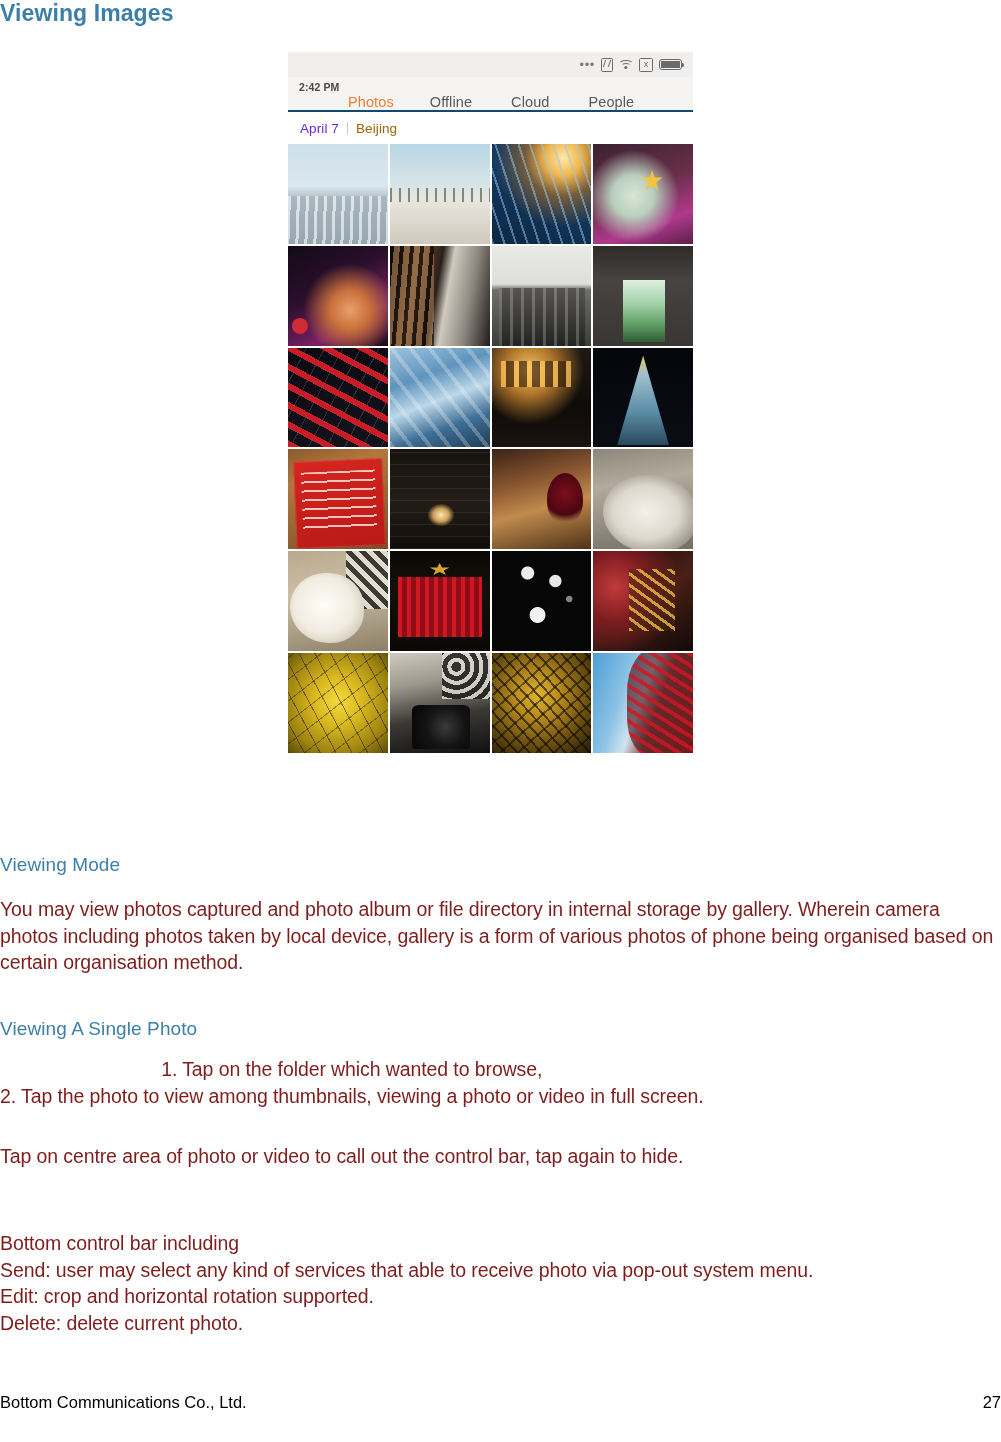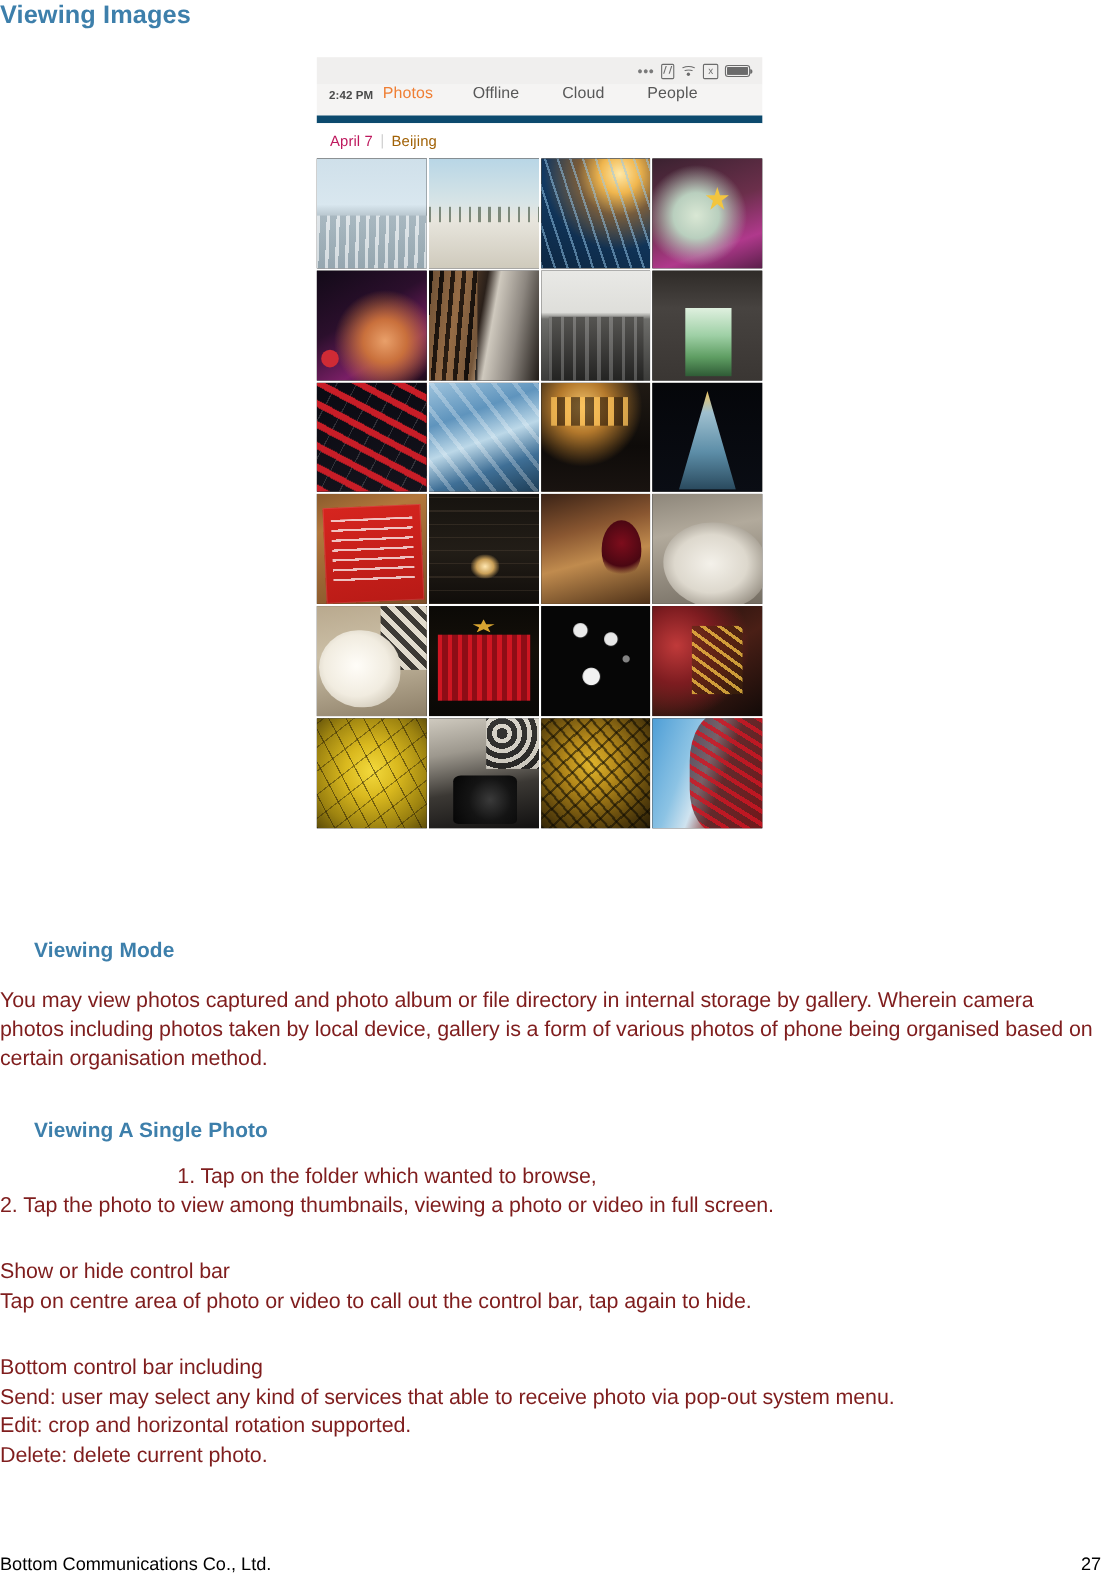--- a/index.html
+++ b/index.html
@@ -21,25 +21,24 @@
     position: absolute;
     left: 0px;
     top: 0px;
     font-size: 23px;
     font-weight: bold;
     color: #3d7fab;
     letter-spacing: 0.1px;
   }
   .doc-h2 {
     font-size: 19px;
-    font-weight: bold;
+    font-weight: normal;
     color: #3d7fab;
     letter-spacing: 0.1px;
     margin: 0;
-    padding-left: 31px;
   }
 
   
   .doc-p {
     font-size: 19.5px;
     line-height: 26.5px;
     color: #7f1d1d;
     margin: 0;
     letter-spacing: -0.1px;
   }
@@ -159,22 +158,22 @@
     width: 100%;
     height: 100%;
     background: #6b6b6b;
     border-radius: 1.5px;
   }
 
   .tab-bar {
     height: 35px;
     background: #f5f4f3;
     display: flex;
-    align-items: flex-start;
-    border-bottom: 7px solid #0c4a6e;
+    align-items: flex-end;
+    border-bottom: 2px solid #0c4a6e;
     box-sizing: border-box;
   }
   .tab {
     font-size: 14.5px;
     color: #585858;
     letter-spacing: 0.1px;
     padding: 0;
   }
   .tab-1 { margin-left: 60px; }
   .tab-2 { margin-left: 36px; }
@@ -185,21 +184,21 @@
   .section-head {
     height: 32px;
     background: #ffffff;
     display: flex;
     align-items: center;
     padding-left: 12px;
     box-sizing: border-box;
   }
   .sh-date {
     font-size: 13.5px;
-    color: #be185d;
+    color: #6d28d9;
     letter-spacing: 0.1px;
   }
   .sh-div {
     width: 1px;
     height: 13px;
     background: #c9c9c9;
     margin: 0 8px;
   }
   .sh-place {
     font-size: 13.5px;
@@ -467,21 +466,21 @@
   .footer {
     position: absolute;
     left: 0;
     right: 0;
     top: 1393px;
     display: flex;
     align-items: baseline;
     font-size: 16.5px;
     color: #000;
   }
-  .footer-page { margin-left: auto; margin-top: 20px; }
+  .footer-page { margin-left: auto; }
 </style>
 </head>
 <body>
 
 <div class="doc-h1">Viewing Images</div>
 
 <div class="phone-shot">
 
   <div class="status-bar">
     <span class="status-time">2:42 PM</span>
@@ -603,21 +602,20 @@
 <div class="block b-single-photo-h">
   <h2 class="doc-h2">Viewing A Single Photo</h2>
 </div>
 
 <div class="block b-single-photo-p">
   <p class="doc-p">1. Tap on the folder which wanted to browse,</p>
   <p class="doc-p">2. Tap the photo to view among thumbnails, viewing a photo or video in full screen.</p>
 </div>
 
 <div class="block b-control-bar-p">
-  <p class="doc-p">Show or hide control bar</p>
   <p class="doc-p">Tap on centre area of photo or video to call out the control bar, tap again to hide.</p>
 </div>
 
 <div class="block b-bottom-bar-p">
   <p class="doc-p">Bottom control bar including</p>
   <p class="doc-p">Send: user may select any kind of services that able to receive photo via pop-out system menu.</p>
   <p class="doc-p">Edit: crop and horizontal rotation supported.</p>
   <p class="doc-p">Delete: delete current photo.</p>
 </div>
 

